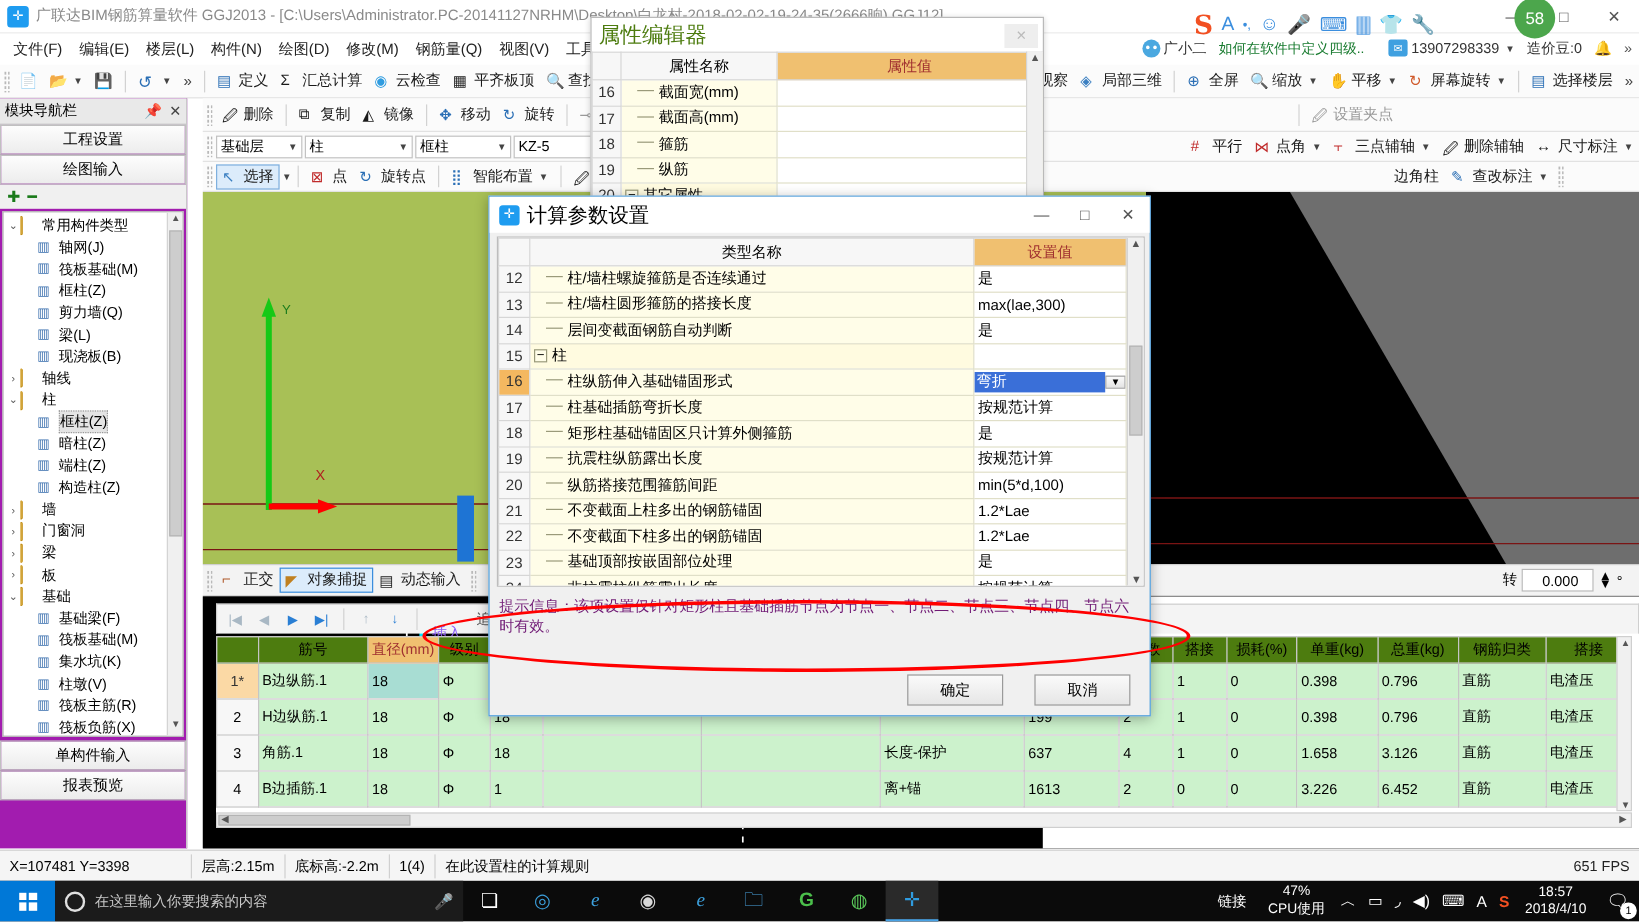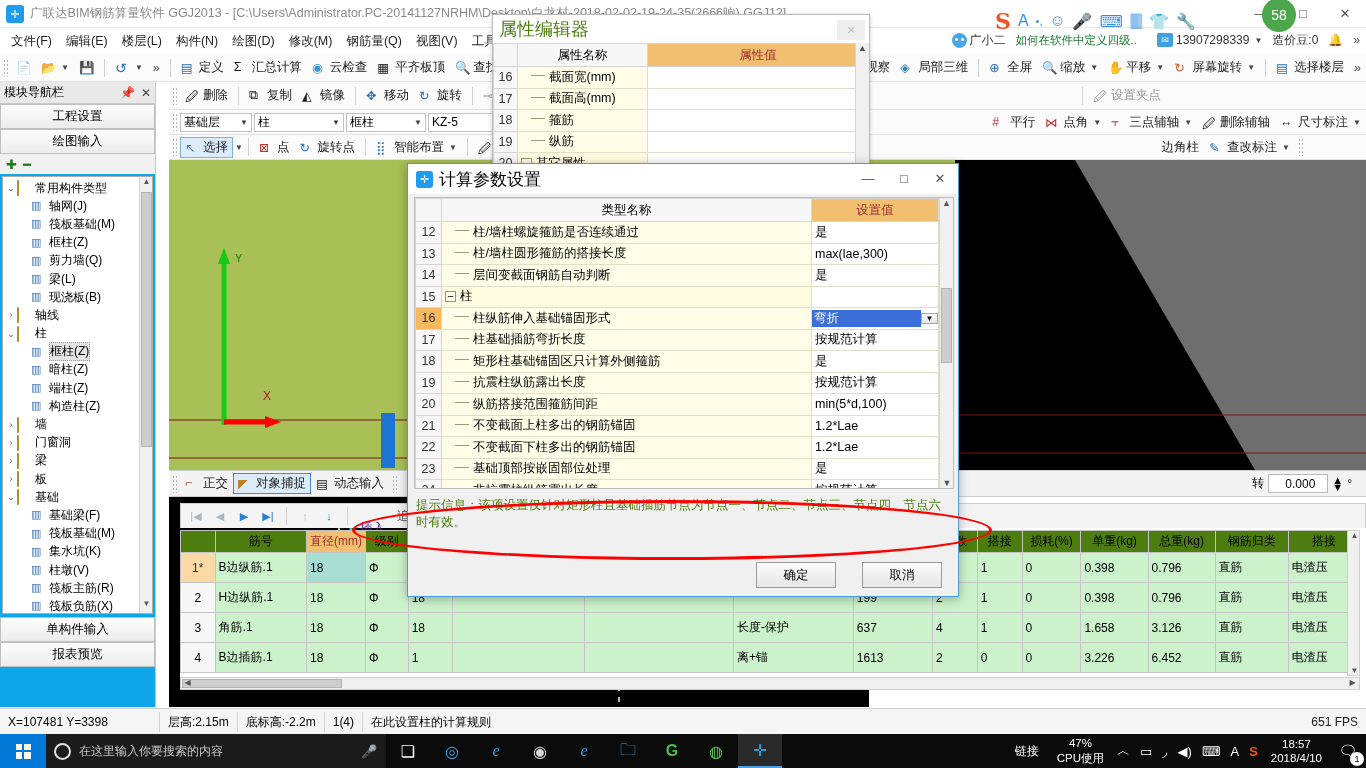--- a/index.html
+++ b/index.html
@@ -50,21 +50,21 @@
   .tbtn { display:flex; align-items:center; gap:3px; padding:2px 5px; white-space:nowrap;
           font-size:12.5px; color:#1a1a1a; }
   .sep { width:1px; height:18px; background:#d2d2d2; margin:0 5px; }
   .ico { width:15px;height:15px;display:inline-block;position:relative;}
   .caret { font-size:8px; color:#444; margin-left:2px;}
   .grip { width:5px;height:18px;margin:0 3px;
           background-image:radial-gradient(#b9b9b9 1px, transparent 1px);
           background-size:3px 4px; }
 
   
-  #leftpanel { left:0; top:82px; width:156px; height:625px; background:#0ea5e9;
+  #leftpanel { left:0; top:82px; width:156px; height:625px; background:#a21caf;
                border-right:1px solid #c8c8c8; }
   .lp-title { height:22px; background:#e9e9e9; border-bottom:1px solid #c8c8c8;
               display:flex; align-items:center; padding:0 4px; font-size:12px; }
   .lp-title span.t{ flex:1; }
   .lp-btn { height:25px; border:1px solid #c0c0c0; background:linear-gradient(#fdfdfd,#ececec);
             margin:0; display:flex; align-items:center; justify-content:center; font-size:12.5px;}
   .treebox { background:#fff; border:1px solid #aeaeae; margin:2px; height:438px;
              overflow:hidden; position:relative; }
   .tnode { display:flex; align-items:center; height:18.2px; font-size:12px; white-space:nowrap;}
   .tnode .exp { width:12px; text-align:center; color:#5a5a5a; font-size:9px;}
@@ -121,21 +121,21 @@
               white-space:nowrap; overflow:hidden;}
   .dlgtbl td.num{ width:26px; text-align:center; background:#f7f7f7; border:1px solid #d6d6d6; color:#333;}
   .dlgtbl tr.cur td.num{ background:#f4b860; }
   .dlgtbl td.val{ background:#fff; }
   .dash { display:inline-block; width:14px; border-top:1px solid #9a9a7a; vertical-align:middle;
           margin:0 4px 3px 10px;}
   .grpbox{ display:inline-block; width:11px;height:11px;border:1px solid #9a9a7a;background:#fffde8;
            text-align:center; line-height:9px; font-size:11px; vertical-align:middle; margin-right:4px;}
 
   .hintbar{ position:absolute; left:6px; right:6px; top:330px; height:44px; font-size:12.5px;
-            color:#4d7c0f; line-height:17px; padding:3px 2px;}
+            color:#701a75; line-height:17px; padding:3px 2px;}
   .dlgbtn{ width:80px; height:26px; border:1px solid #9a9a9a;
            background:linear-gradient(#fafafa,#e6e6e6); font-size:12.5px; }
 
   
   #ellipse{ left:352px; top:500px; width:640px; height:60px; border:3px solid #f00;
             border-radius:50%; pointer-events:none; }
 
   
   #statusbar{ left:0; bottom:34px; width:1366px; height:26px; background:#f5f5f5;
               border-top:1px solid #d0d0d0; display:flex; align-items:center; font-size:12px;}
@@ -676,21 +676,21 @@
 
 <div id="tblnav" class="abs">
   <div class="navb dis">|◀</div>
   <div class="navb dis">◀</div>
   <div class="navb">▶</div>
   <div class="navb">▶|</div>
   <div class="sep"></div>
   <div class="navb dis">↑</div>
   <div class="navb">↓</div>
   <div class="sep"></div>
-  <div class="tbtn" style="color:#4c1d95;margin-top:24px;">插入</div>
+  <div class="tbtn" style="color:#8b5cf6;margin-top:24px;">插入</div>
   <div class="tbtn" style="color:#555;">追</div>
 </div>
 
 <div id="bottomtbl" class="abs">
   <table class="gb" id="rebar-grid" style="width:1180px;">
       <colgroup>
         <col style="width: 34px;">
         <col style="width: 90px;">
         <col style="width: 58px;">
         <col style="width: 42px;">

